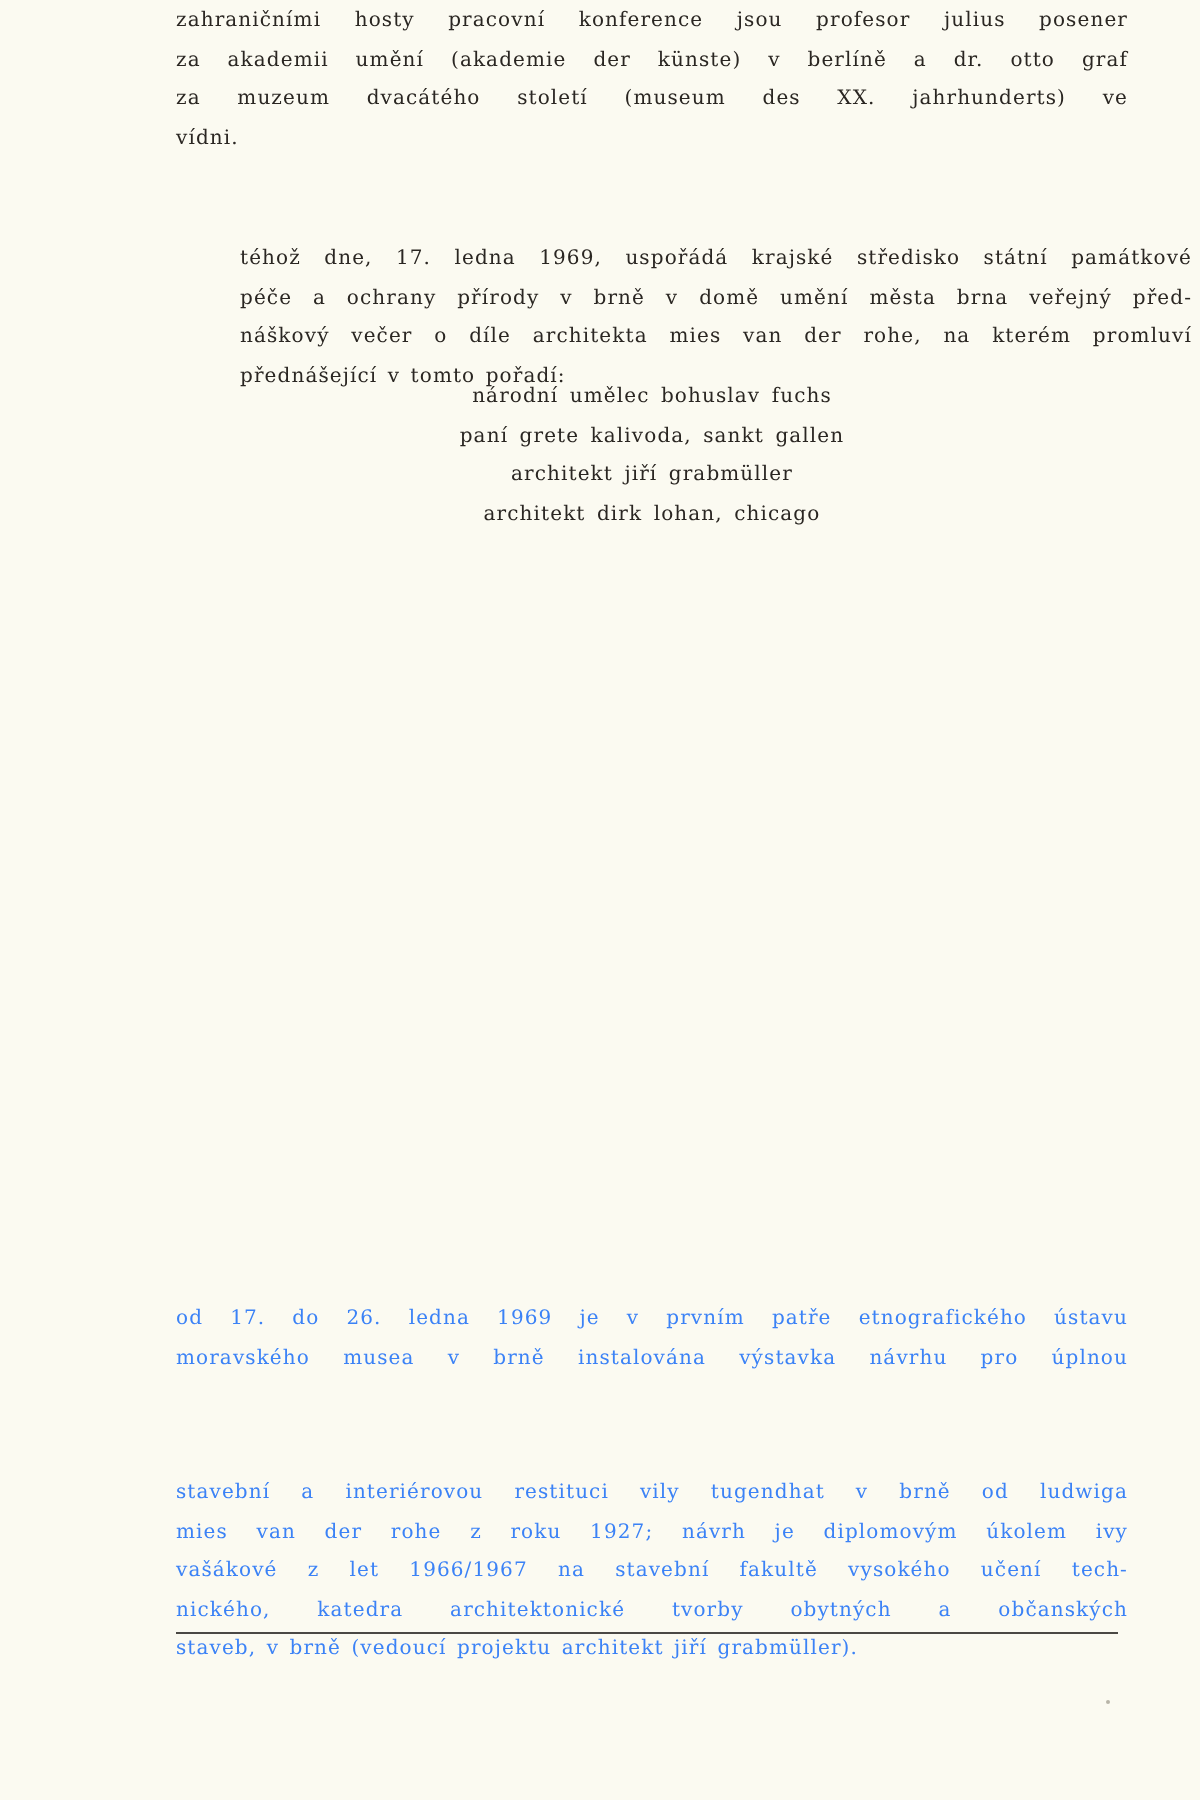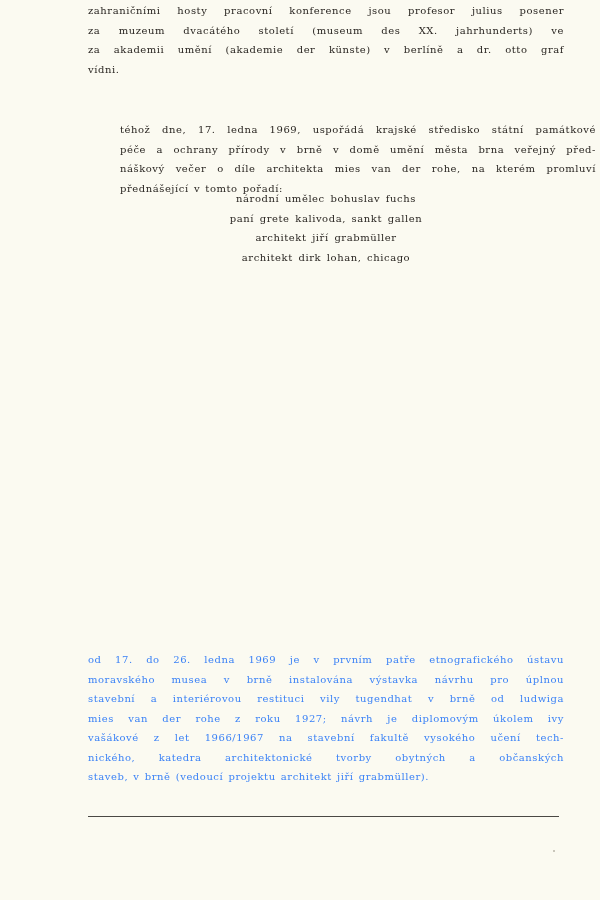--- a/index.html
+++ b/index.html
@@ -34,43 +34,43 @@
   .dot {
     position: absolute; left: 553px; top: 850px; width: 2px; height: 2px;
     background: #b8b4a8; border-radius: 1px;
   }
 </style>
 </head>
 <body>
 
 <div class="block para1">
   <p class="line" style="text-align-last: justify;">zahraničními hosty pracovní konference jsou profesor julius posener</p>
+  <p class="line" style="text-align-last: justify;">za akademii umění (akademie der künste) v berlíně a dr. otto graf</p>
   <p class="line" style="text-align-last: justify;">za muzeum dvacátého století (museum des XX. jahrhunderts) ve</p>
-  <p class="line" style="text-align-last: justify;">za akademii umění (akademie der künste) v berlíně a dr. otto graf</p>
   <p class="line last">vídni.</p>
 </div>
 
 <div class="block para2">
   <p class="line" style="text-align-last: justify;">téhož dne, 17. ledna 1969, uspořádá krajské středisko státní památkové</p>
   <p class="line" style="text-align-last: justify;">péče a ochrany přírody v brně v domě umění města brna veřejný před-</p>
   <p class="line" style="text-align-last: justify;">náškový večer o díle architekta mies van der rohe, na kterém promluví</p>
   <p class="line last">přednášející v tomto pořadí:</p>
 </div>
 
 <div class="block speakers">
   <div>národní umělec bohuslav fuchs</div>
   <div>paní grete kalivoda, sankt gallen</div>
   <div>architekt jiří grabmüller</div>
   <div>architekt dirk lohan, chicago</div>
 </div>
 
 <div class="block para3">
   <p class="line" style="text-align-last: justify;">od 17. do 26. ledna 1969 je v prvním patře etnografického ústavu</p>
   <p class="line" style="text-align-last: justify;">moravského musea v brně instalována výstavka návrhu pro úplnou</p>
-  <p class="line" style="text-align-last: justify;">stavební a interiérovou restituci vily tugendhat v brně od ludwiga</p>
+  <p class="line" style="text-align-last: justify; margin-top: 48px;">stavební a interiérovou restituci vily tugendhat v brně od ludwiga</p>
   <p class="line" style="text-align-last: justify;">mies van der rohe z roku 1927; návrh je diplomovým úkolem ivy</p>
   <p class="line" style="text-align-last: justify;">vašákové z let 1966/1967 na stavební fakultě vysokého učení tech-</p>
   <p class="line" style="text-align-last: justify;">nického, katedra architektonické tvorby obytných a občanských</p>
   <p class="line last">staveb, v brně (vedoucí projektu architekt jiří grabmüller).</p>
 </div>
 
 <div class="rule"></div>
 <div class="dot"></div>
 
 </body></html>

